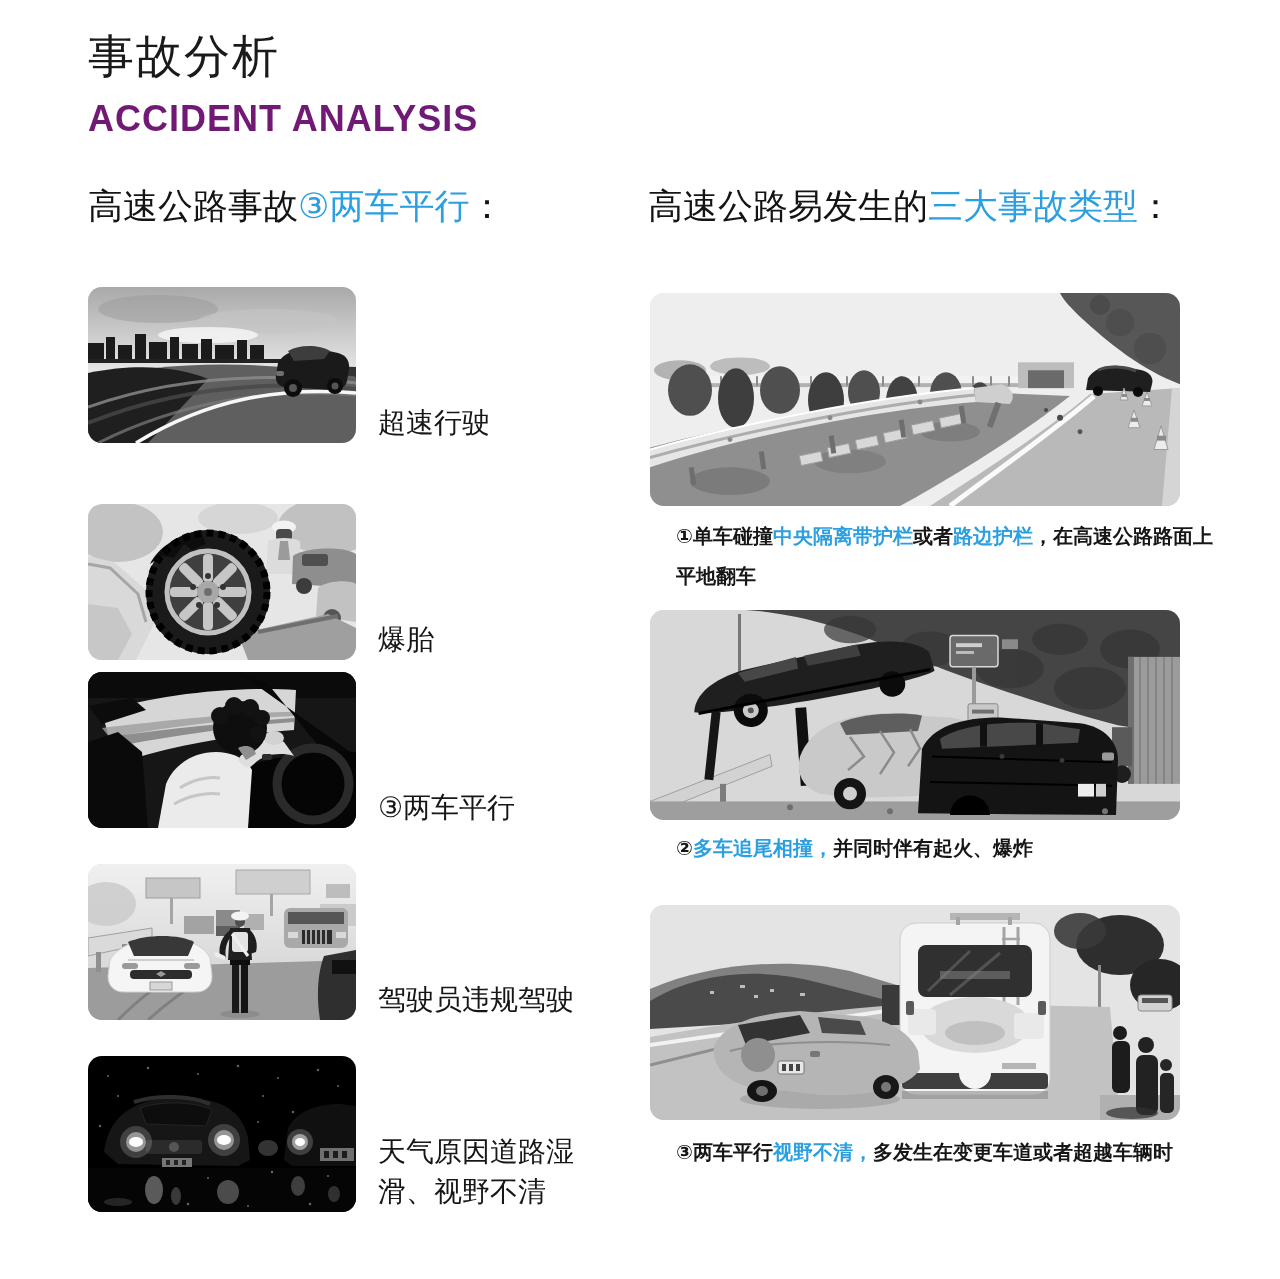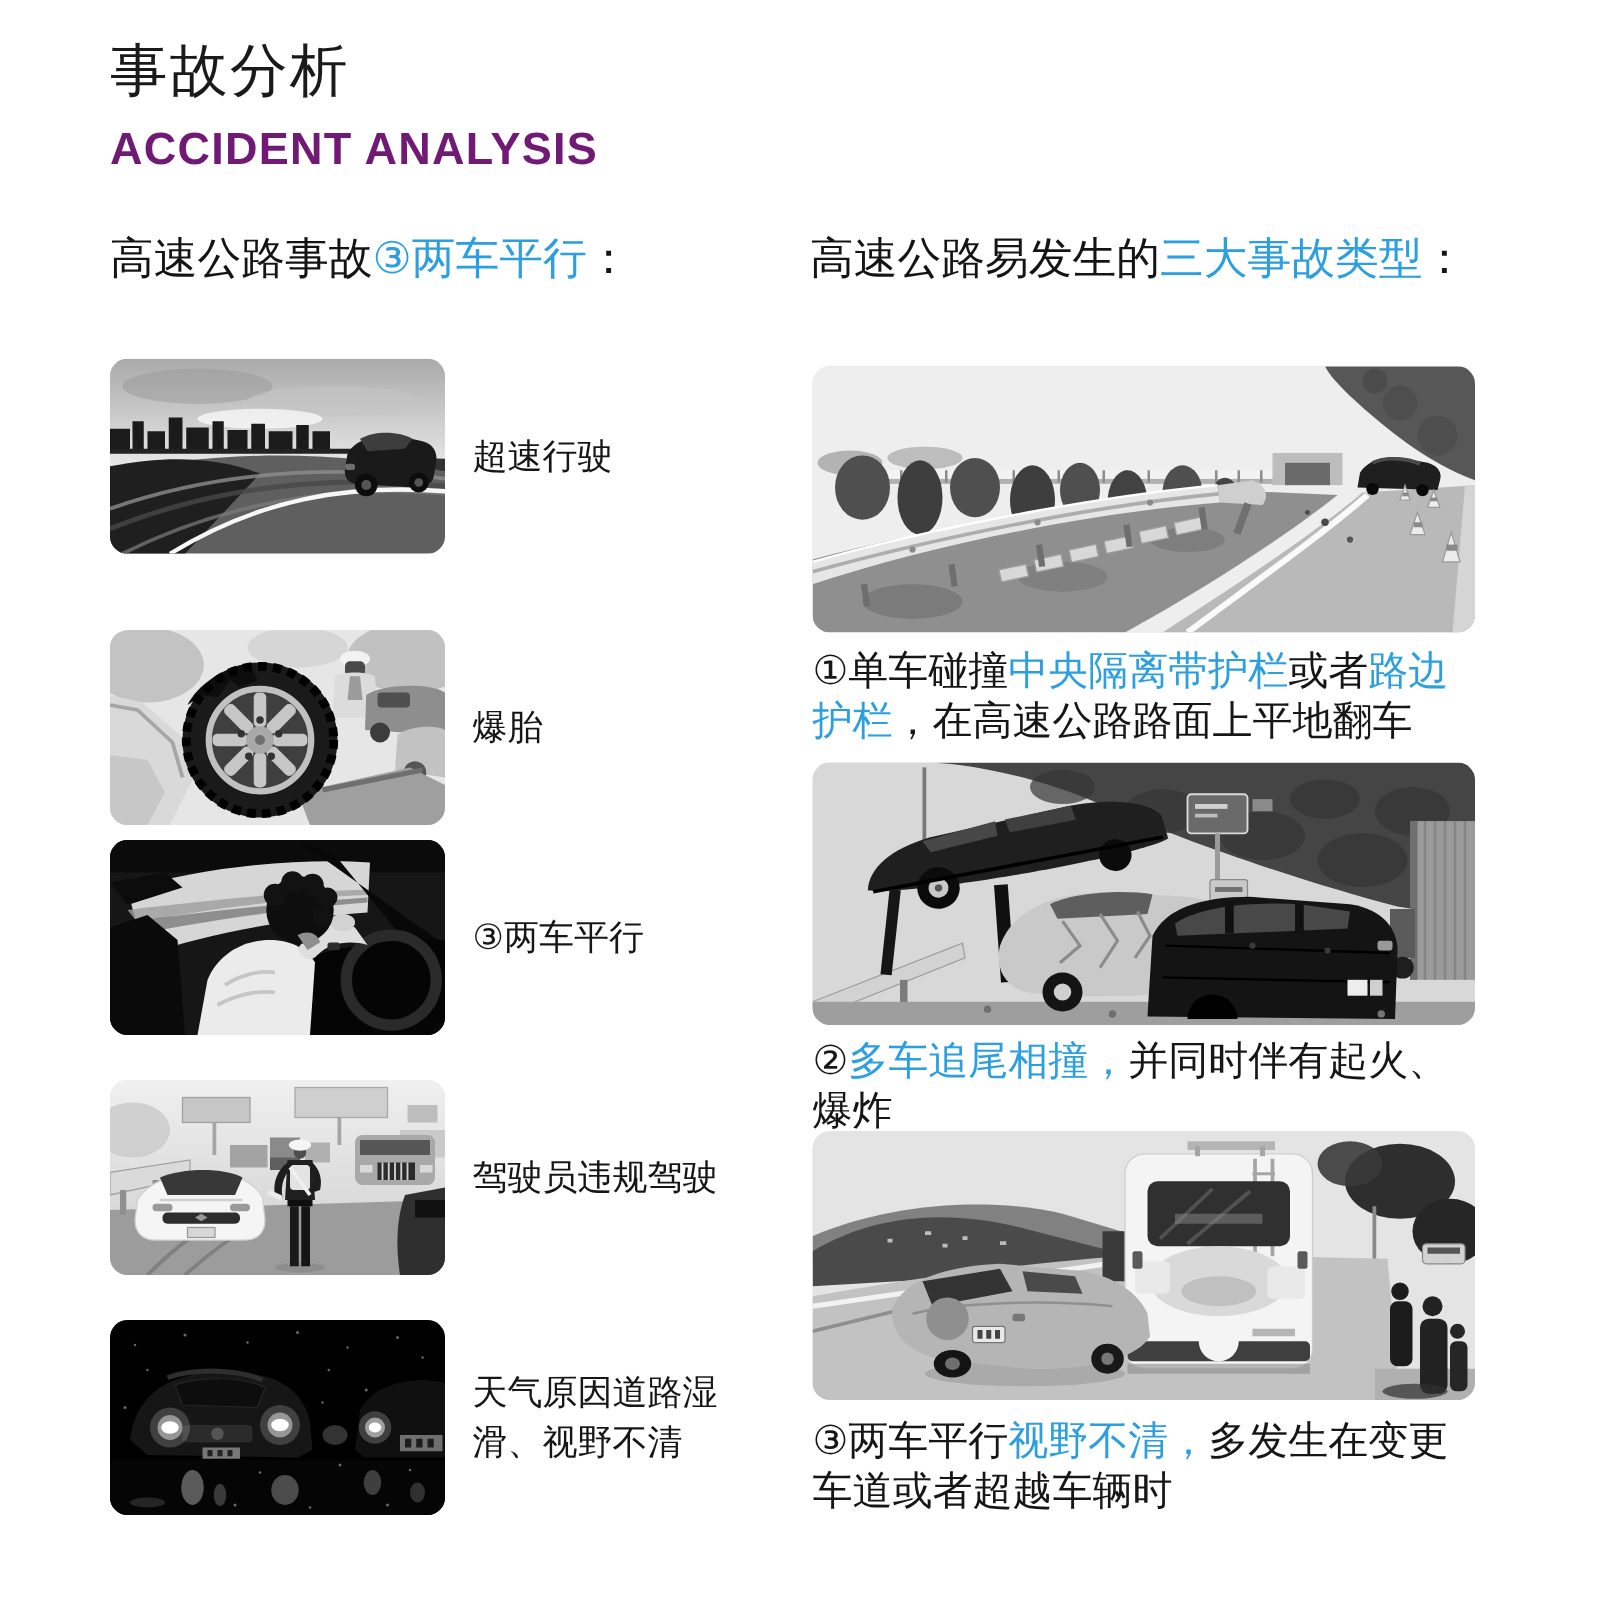--- a/index.html
+++ b/index.html
@@ -2,26 +2,26 @@
 <html><head>
 <meta charset="utf-8">
 <style>
   html,body{margin:0;padding:0;background:#ffffff;}
   .page{position:relative;width:1280px;height:1279px;background:#ffffff;overflow:hidden;
         font-family:"Liberation Sans","DejaVu Sans",sans-serif;color:#111;}
   .title-zh{position:absolute;left:88px;top:26px;font-size:46px;font-weight:400;color:#1a1a1a;letter-spacing:2px;}
   .title-en{position:absolute;left:88px;top:98px;font-size:36px;font-weight:800;color:#701a75;letter-spacing:1px;}
   .sec-head{position:absolute;top:183px;font-size:35px;font-weight:400;color:#141414;white-space:nowrap;}
   .blue{color:#2b9fe0;}
-  .l-row{position:absolute;left:88px;width:560px;height:156px;display:flex;align-items:center;}
+  .l-row{position:absolute;left:88px;width:560px;height:156px;display:flex;align-items:flex-end;}
   .ph{border-radius:14px;overflow:hidden;flex:none;background:#ddd;}
   .l-ph{width:268px;height:156px;}
   .l-label{margin-left:22px;width:220px;font-size:28px;line-height:40px;color:#161616;}
   .r-ph{position:absolute;left:650px;width:530px;}
-  .r-cap{position:absolute;left:650px;width:540px;font-size:32px;line-height:40px;color:#161616;}
+  .r-cap{position:absolute;left:676px;width:540px;font-size:20px;line-height:40px;color:#161616;font-weight:bold;}
   svg{display:block;width:100%;height:100%;}
 </style>
 </head>
 <body>
 
 <div class="page">
 
   <div class="title-zh">事故分析</div>
   <div class="title-en">ACCIDENT ANALYSIS</div>
 

